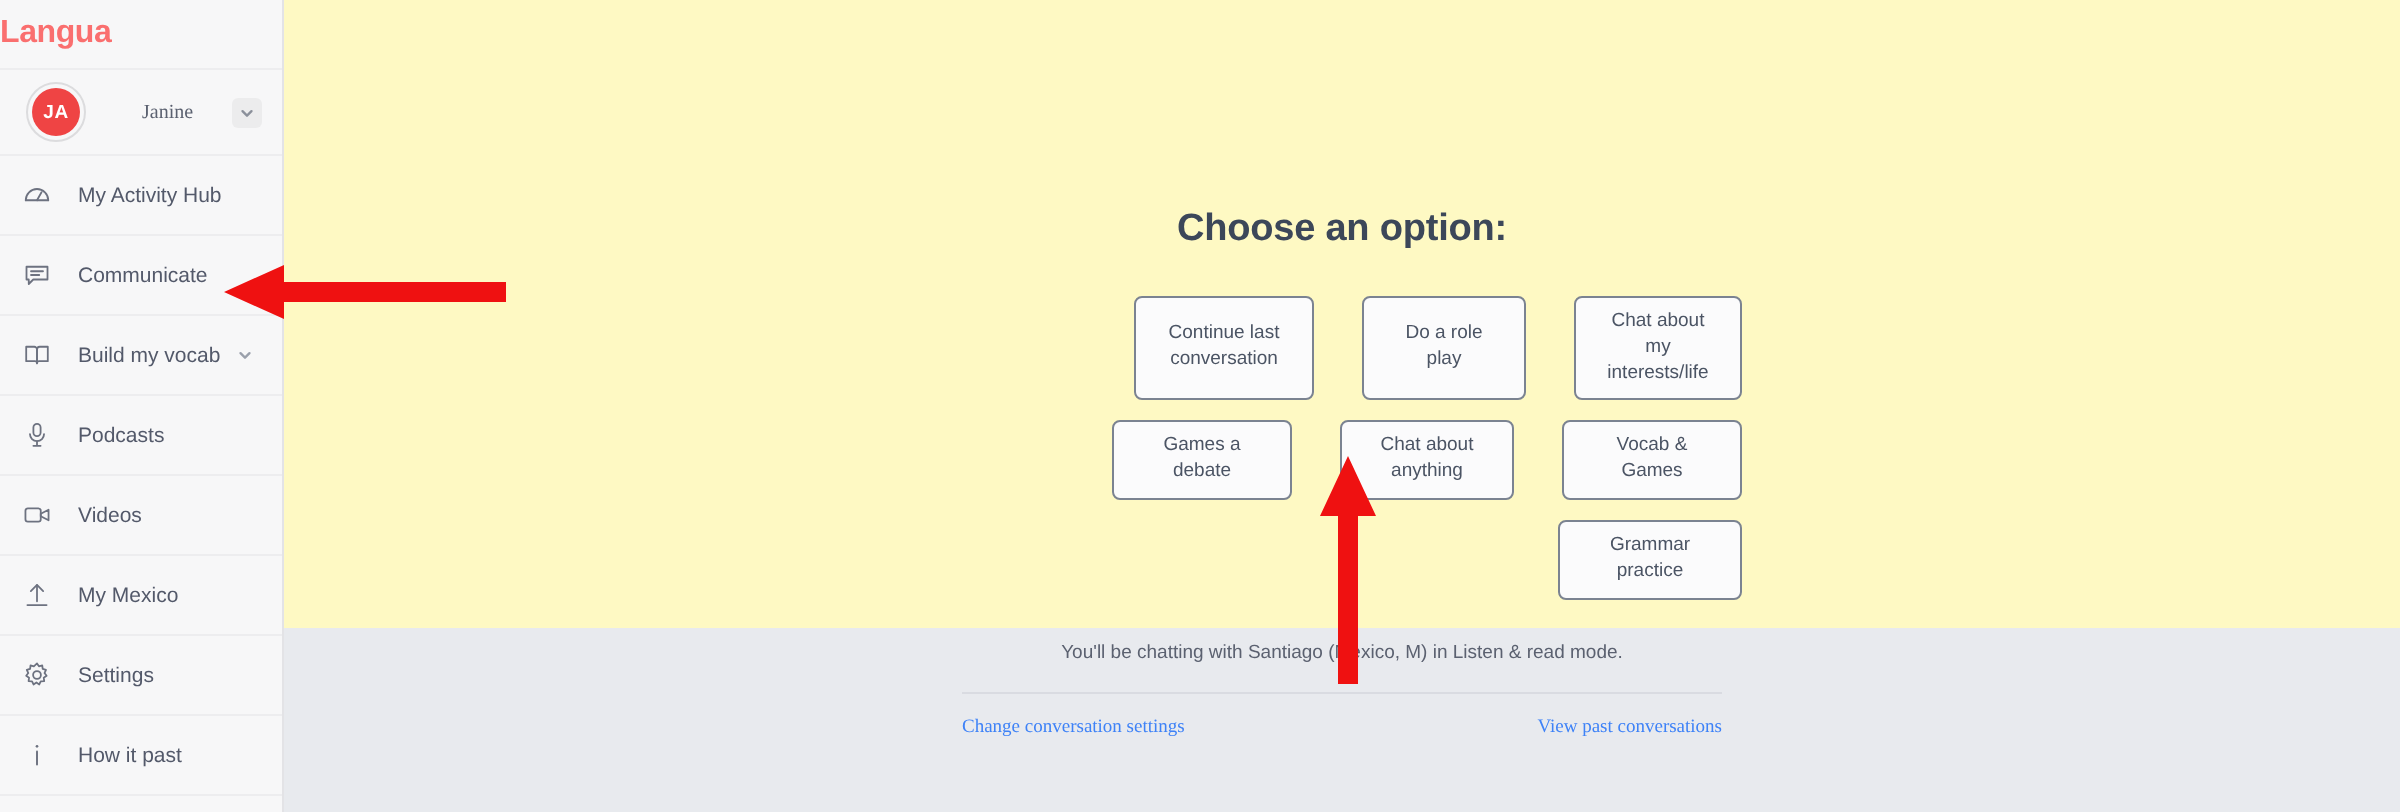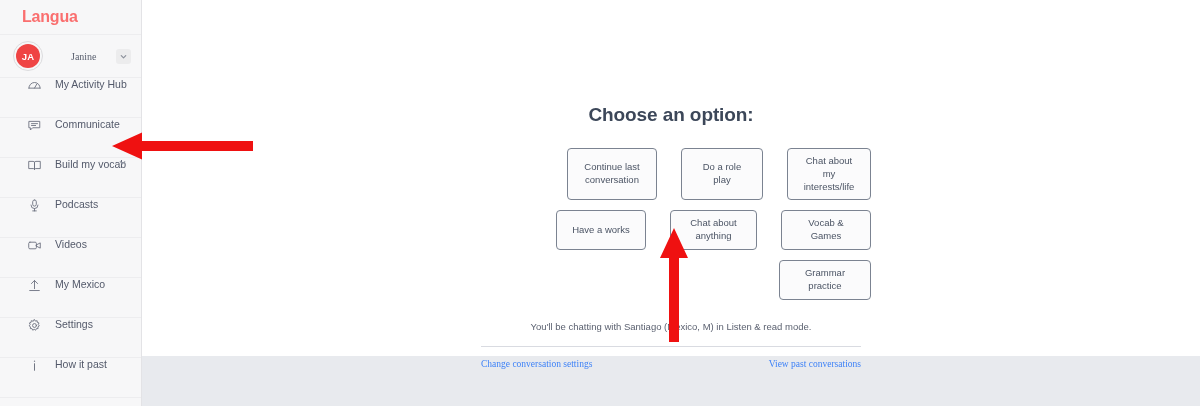--- a/index.html
+++ b/index.html
@@ -24,21 +24,20 @@
     flex: 0 0 142px;
     display: flex;
     flex-direction: column;
     position: relative;
     z-index: 2;
   }
   .logo-row {
     height: 34px;
     display: flex;
     align-items: center;
-    padding-left: 22px;
   }
   .logo-text {
     font-size: 16px;
     font-weight: bold;
     color: #fa6f6f;
     letter-spacing: -0.2px;
   }
   .user-row {
     height: 44px;
     display: flex;
@@ -86,22 +85,22 @@
     margin-right: 10px;
     display: flex;
     align-items: center;
     justify-content: center;
   }
   .user-chevron svg { display: block; }
 
   .nav-item {
     height: 40px;
     display: flex;
-    align-items: flex-start;
-    padding-left: 24px;
+    align-items: center;
+    padding-left: 8px;
     border-bottom: 1px solid #ededef;
     cursor: pointer;
     position: relative;
   }
   .nav-icon {
     width: 20px;
     flex: 0 0 20px;
     display: flex;
     align-items: center;
     justify-content: center;
@@ -117,22 +116,22 @@
     position: absolute;
     right: 14px;
     color: #9aa0ab;
     display: flex;
     align-items: center;
   }
 
   
   .main {
     flex: 1;
-    height: 356px;
-    background: #ffffff;
+    height: 314px;
+    background: #fef9c3;
     position: relative;
   }
   .panel {
     position: absolute;
     left: 0;
     right: 0;
     top: 104px;
     display: flex;
     flex-direction: column;
     align-items: center;
@@ -308,21 +307,21 @@
 
 <main class="main">
   <div class="panel">
 
     <div class="panel-title">Choose an option:</div>
 
     <div class="options">
       <button class="option-btn" style="width:90px">Continue last conversation</button>
       <button class="option-btn" style="width:82px">Do a role play</button>
       <button class="option-btn" style="width:84px">Chat about my interests/life</button>
-      <button class="option-btn" style="width:90px">Have a works</button>
+      <button class="option-btn" style="width:90px">Games a debate</button>
       <button class="option-btn" style="width:87px">Chat about anything</button>
       <button class="option-btn" style="width:90px">Vocab &amp; Games</button>
       <button class="option-btn" style="width:92px">Grammar practice</button>
     </div>
 
     <div class="note">You'll be chatting with Santiago (Mexico, M) in Listen &amp; read mode.</div>
 
     <div class="divider"></div>
 
     <div class="links">

